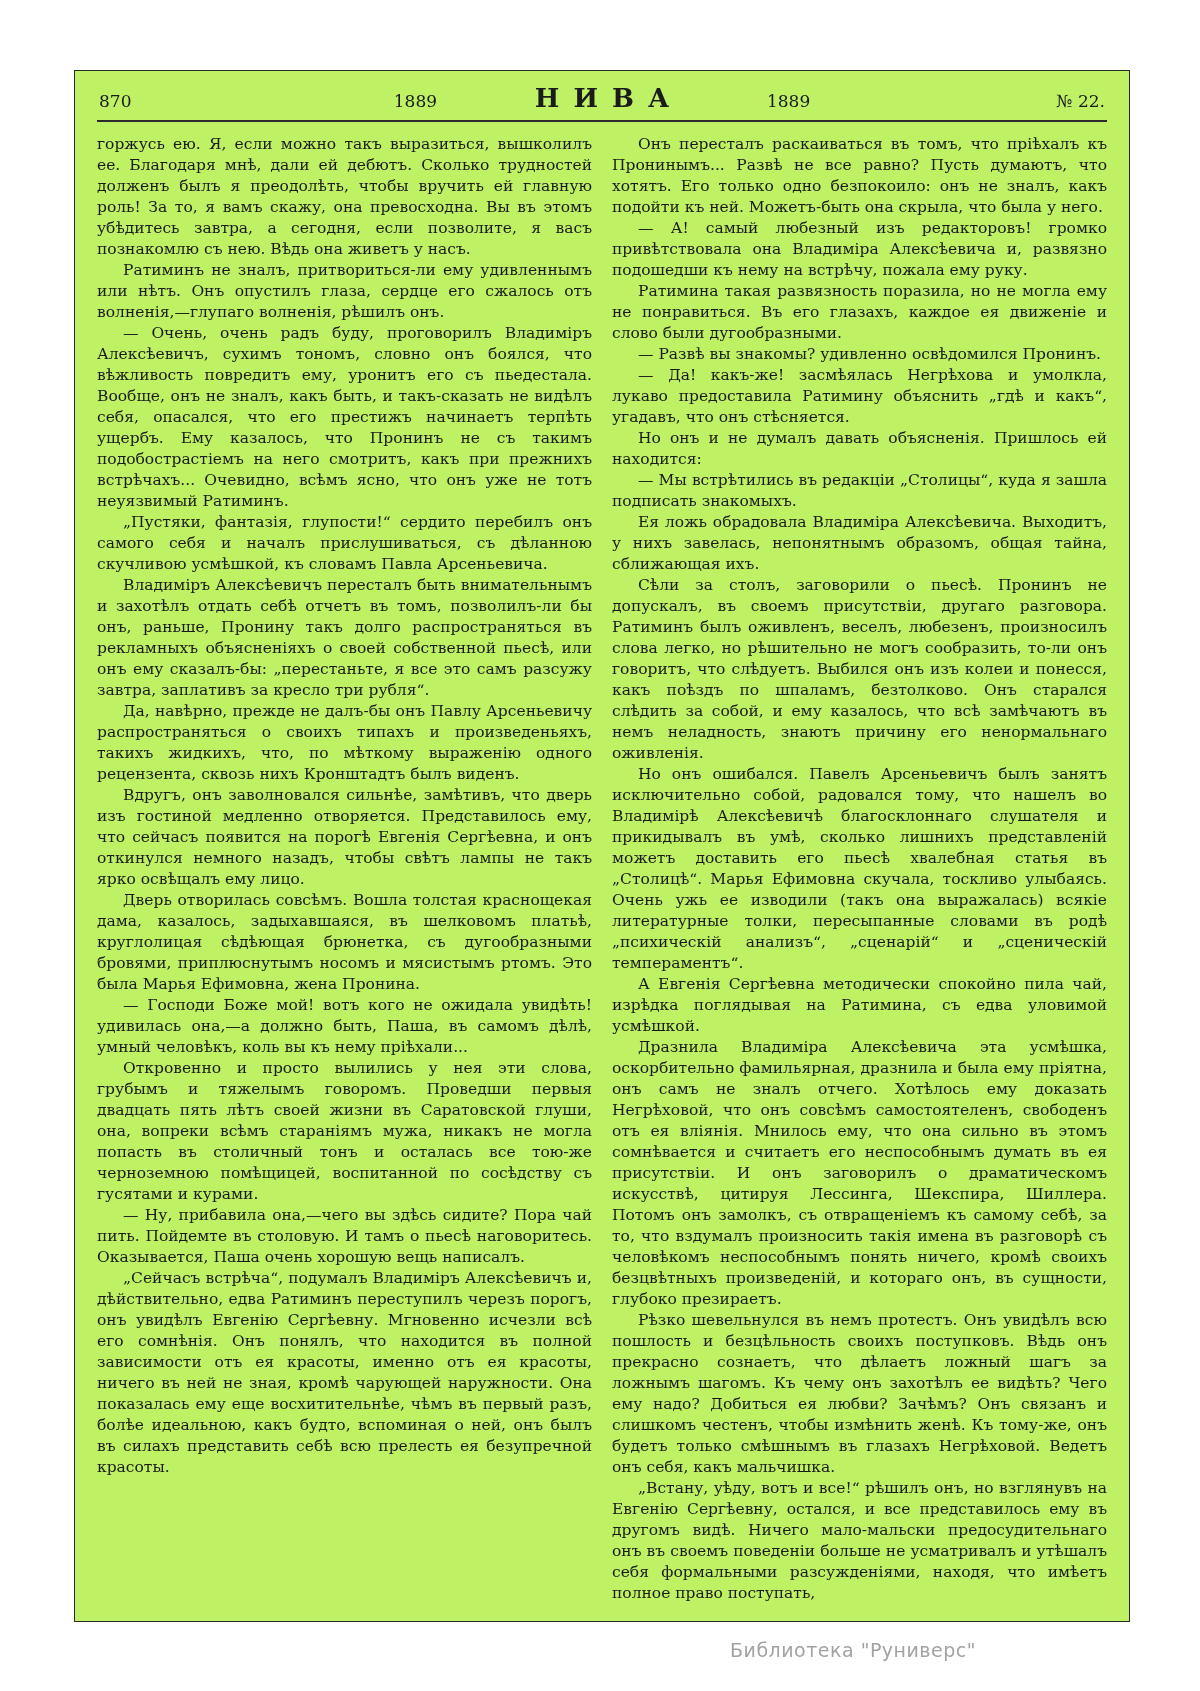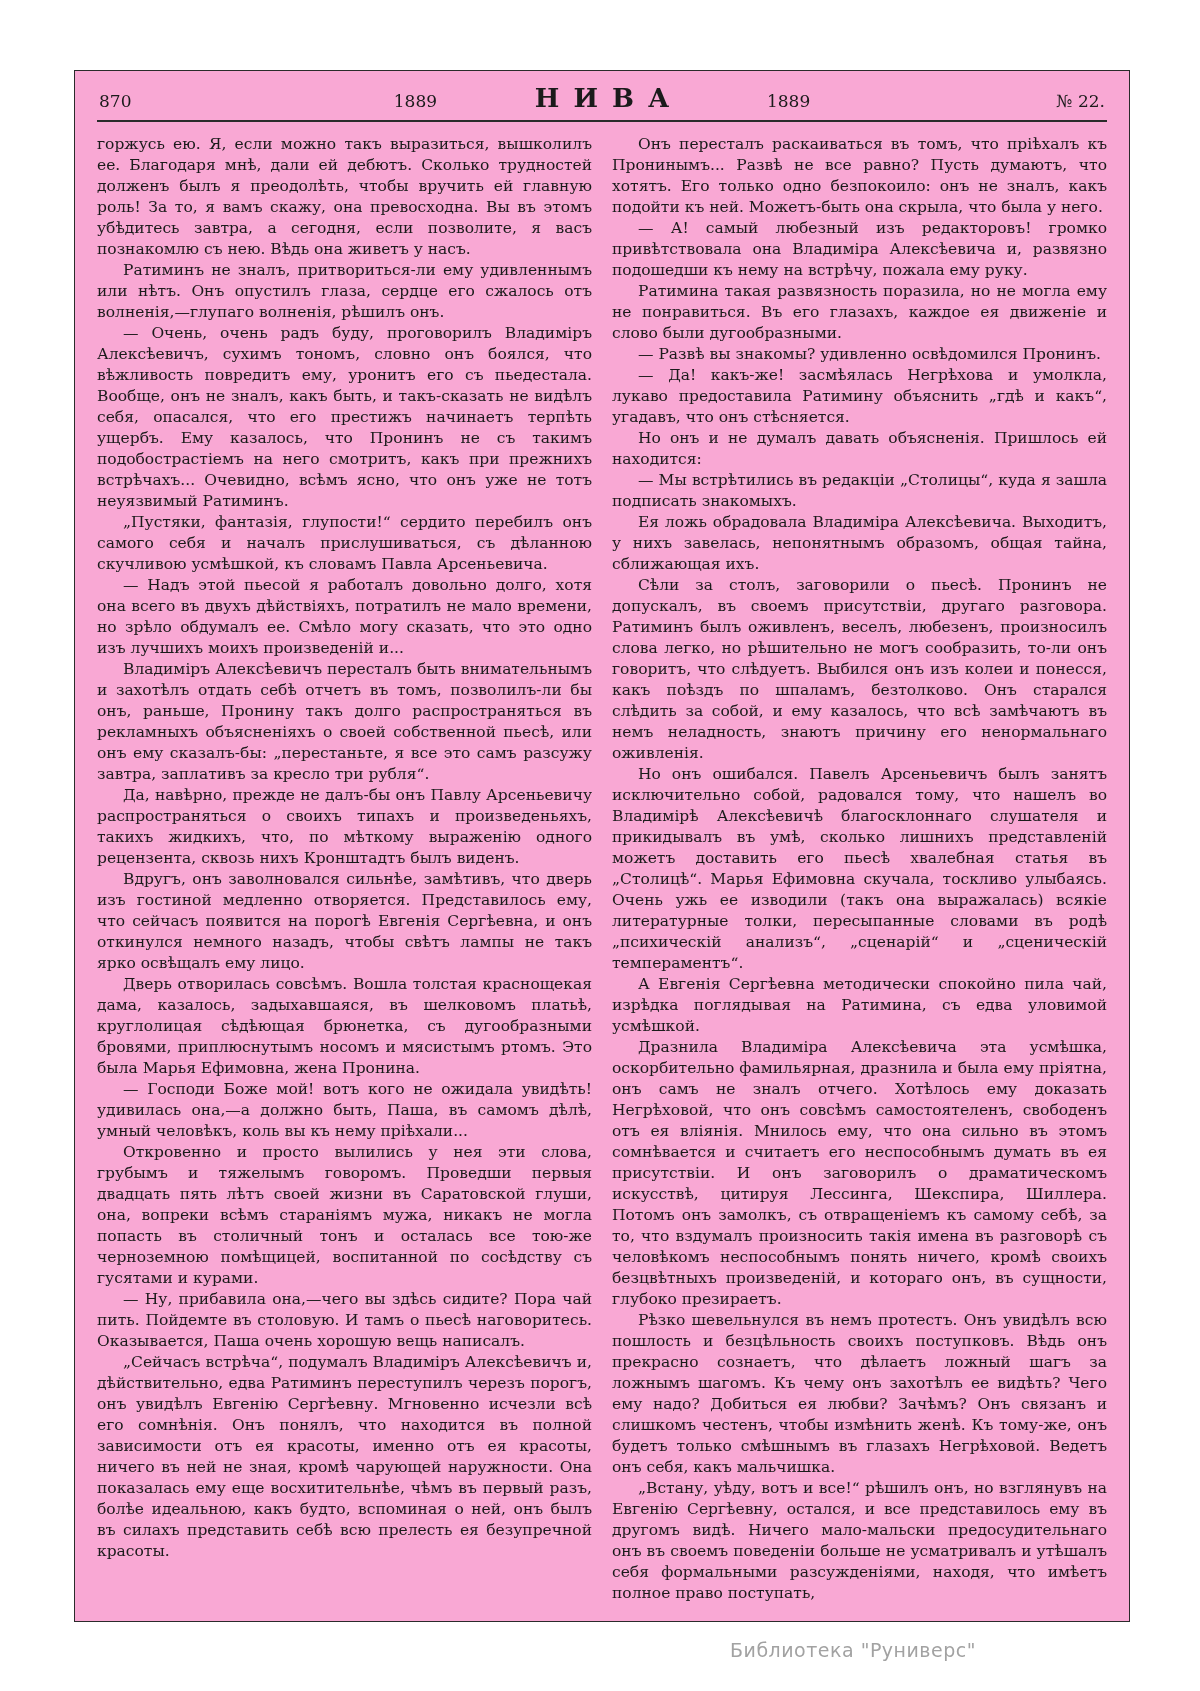--- a/index.html
+++ b/index.html
@@ -9,21 +9,21 @@
     position: relative;
     font-family: "DejaVu Serif", serif;
     color: #1b1b1b;
     overflow: hidden;
   }
   .scan-page {
     position: absolute;
     left: 74px; top: 70px;
     width: 1056px; height: 1552px;
     border: 1px solid #2b2b2b;
-    background: #f9a8d4;
+    background: #bef264;
     padding: 8px 22px 18px 22px;
     overflow: hidden;
   }
   .page-header {
     display: grid;
     grid-template-columns: 1fr 1fr auto 1fr 1fr;
     align-items: baseline;
     font-size: 17px;
     padding: 4px 2px 7px 2px;
   }
@@ -76,21 +76,20 @@
     <span class="cell-mid">1889</span>
     <span class="cell-right">№ 22.</span>
   </div>
   <hr class="header-rule">
   <div class="columns">
     <div class="column">
         <p class="para no-indent">горжусь ею. Я, если можно такъ выразиться, вышколилъ ее. Благодаря мнѣ, дали ей дебютъ. Сколько трудностей долженъ былъ я преодолѣть, чтобы вручить ей главную роль! За то, я вамъ скажу, она превосходна. Вы въ этомъ убѣдитесь завтра, а сегодня, если позволите, я васъ познакомлю съ нею. Вѣдь она живетъ у насъ.</p>
         <p class="para">Ратиминъ не зналъ, притвориться-ли ему удивленнымъ или нѣтъ. Онъ опустилъ глаза, сердце его сжалось отъ волненія,—глупаго волненія, рѣшилъ онъ.</p>
         <p class="para">— Очень, очень радъ буду, проговорилъ Владиміръ Алексѣевичъ, сухимъ тономъ, словно онъ боялся, что вѣжливость повредитъ ему, уронитъ его съ пьедестала. Вообще, онъ не зналъ, какъ быть, и такъ-сказать не видѣлъ себя, опасался, что его престижъ начинаетъ терпѣть ущербъ. Ему казалось, что Пронинъ не съ такимъ подобострастіемъ на него смотритъ, какъ при прежнихъ встрѣчахъ... Очевидно, всѣмъ ясно, что онъ уже не тотъ неуязвимый Ратиминъ.</p>
         <p class="para">„Пустяки, фантазія, глупости!“ сердито перебилъ онъ самого себя и началъ прислушиваться, съ дѣланною скучливою усмѣшкой, къ словамъ Павла Арсеньевича.</p>
-        <p class="para">— Надъ этой пьесой я работалъ довольно долго, хотя она всего въ двухъ дѣйствіяхъ, потратилъ не мало времени, но зрѣло обдумалъ ее. Смѣло могу сказать, что это одно изъ лучшихъ моихъ произведеній и...</p>
         <p class="para">Владиміръ Алексѣевичъ пересталъ быть внимательнымъ и захотѣлъ отдать себѣ отчетъ въ томъ, позволилъ-ли бы онъ, раньше, Пронину такъ долго распространяться въ рекламныхъ объясненіяхъ о своей собственной пьесѣ, или онъ ему сказалъ-бы: „перестаньте, я все это самъ разсужу завтра, заплативъ за кресло три рубля“.</p>
         <p class="para">Да, навѣрно, прежде не далъ-бы онъ Павлу Арсеньевичу распространяться о своихъ типахъ и произведеньяхъ, такихъ жидкихъ, что, по мѣткому выраженію одного рецензента, сквозь нихъ Кронштадтъ былъ виденъ.</p>
         <p class="para">Вдругъ, онъ заволновался сильнѣе, замѣтивъ, что дверь изъ гостиной медленно отворяется. Представилось ему, что сейчасъ появится на порогѣ Евгенія Сергѣевна, и онъ откинулся немного назадъ, чтобы свѣтъ лампы не такъ ярко освѣщалъ ему лицо.</p>
         <p class="para">Дверь отворилась совсѣмъ. Вошла толстая краснощекая дама, казалось, задыхавшаяся, въ шелковомъ платьѣ, круглолицая сѣдѣющая брюнетка, съ дугообразными бровями, приплюснутымъ носомъ и мясистымъ ртомъ. Это была Марья Ефимовна, жена Пронина.</p>
         <p class="para">— Господи Боже мой! вотъ кого не ожидала увидѣть! удивилась она,—а должно быть, Паша, въ самомъ дѣлѣ, умный человѣкъ, коль вы къ нему пріѣхали...</p>
         <p class="para">Откровенно и просто вылились у нея эти слова, грубымъ и тяжелымъ говоромъ. Проведши первыя двадцать пять лѣтъ своей жизни въ Саратовской глуши, она, вопреки всѣмъ стараніямъ мужа, никакъ не могла попасть въ столичный тонъ и осталась все тою-же черноземною помѣщицей, воспитанной по сосѣдству съ гусятами и курами.</p>
         <p class="para">— Ну, прибавила она,—чего вы здѣсь сидите? Пора чай пить. Пойдемте въ столовую. И тамъ о пьесѣ наговоритесь. Оказывается, Паша очень хорошую вещь написалъ.</p>
         <p class="para">„Сейчасъ встрѣча“, подумалъ Владиміръ Алексѣевичъ и, дѣйствительно, едва Ратиминъ переступилъ черезъ порогъ, онъ увидѣлъ Евгенію Сергѣевну. Мгновенно исчезли всѣ его сомнѣнія. Онъ понялъ, что находится въ полной зависимости отъ ея красоты, именно отъ ея красоты, ничего въ ней не зная, кромѣ чарующей наружности. Она показалась ему еще восхитительнѣе, чѣмъ въ первый разъ, болѣе идеальною, какъ будто, вспоминая о ней, онъ былъ въ силахъ представить себѣ всю прелесть ея безупречной красоты.</p>
       </div>
     <div class="column">

